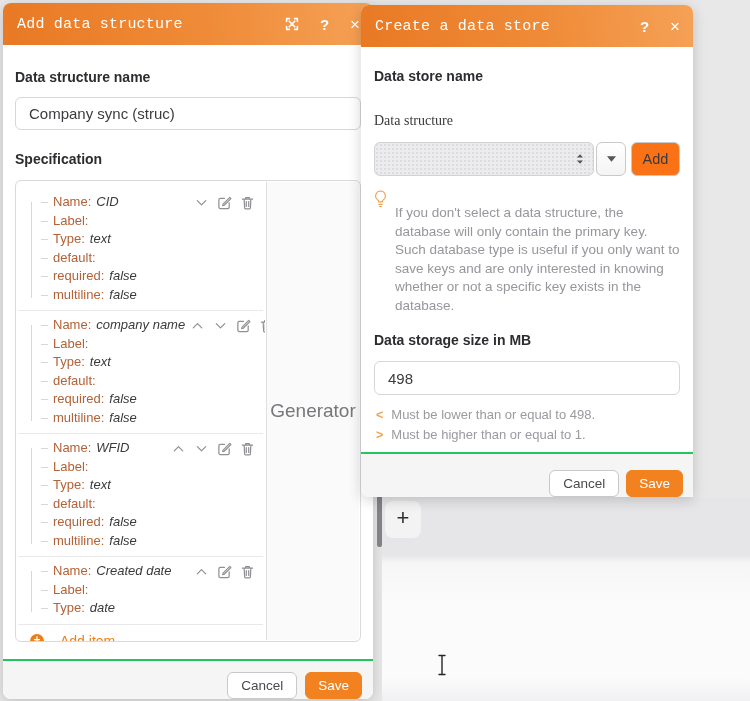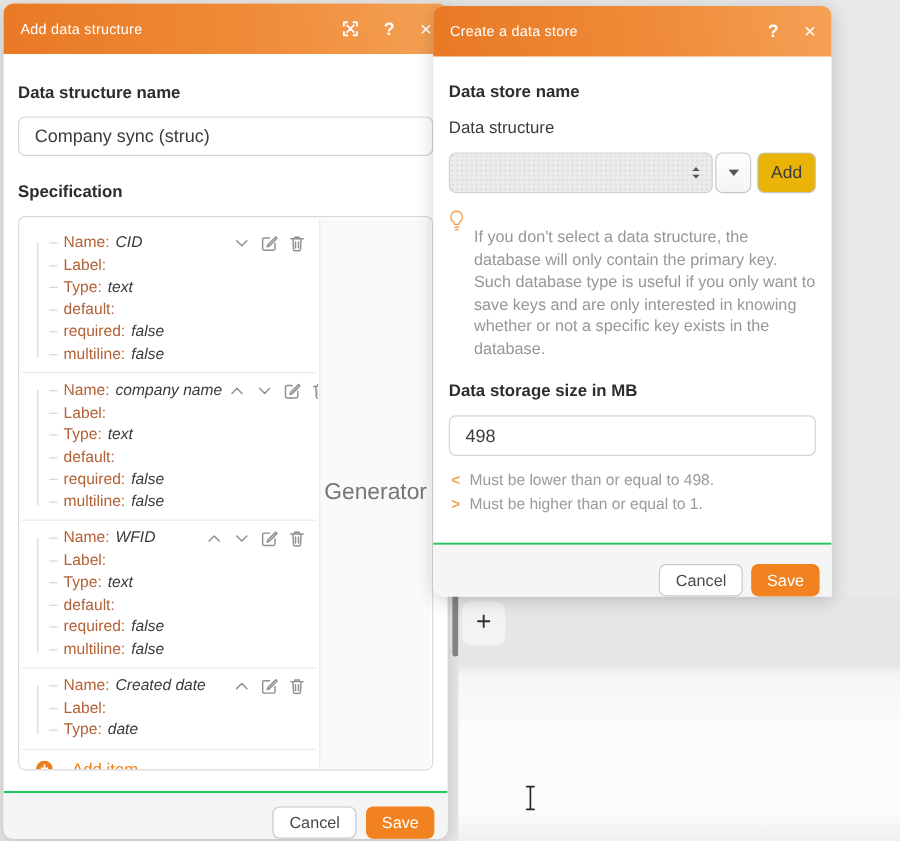--- a/index.html
+++ b/index.html
@@ -5,21 +5,21 @@
   * { margin:0; padding:0; box-sizing:border-box; }
   html,body { width:750px; height:701px; overflow:hidden; position:relative;
     font-family:"Liberation Sans", sans-serif; background:#e8e8e9; }
 
   
   .modal { position:absolute; background:#fff; border-radius:8px;
     box-shadow:0 3px 14px rgba(0,0,0,.18); }
   .modal-header { height:42px; display:flex; align-items:center;
     background:linear-gradient(80deg,#e97924 0%, #ef8b38 55%, #f5a156 100%);
     border-radius:8px 8px 0 0; padding:0 13px 0 14px; }
-  .modal-title { color:#fff; font-size:12px; font-weight:500; letter-spacing:.2px; }
+  .modal-title { color:#fff; font-size:15px; font-weight:500; letter-spacing:.2px;font-family:Liberation Mono, monospace; }
   .header-icons { margin-left:auto; display:flex; align-items:center; gap:21px; }
   .hdr-ic { color:#fff; font-size:15px; font-weight:700; cursor:pointer;
     display:flex; align-items:center; justify-content:center; line-height:1; }
   .hdr-ic svg { width:14px; height:14px; stroke:#fff; fill:none;
     stroke-width:1.6; stroke-linecap:round; stroke-linejoin:round; }
   .close-ic { font-size:17px; font-weight:400; }
 
   .field-label { font-size:14px; font-weight:700; color:#2d2d31; }
   .field-label.normal { font-weight:400; color:#3a3a3e; }
 
@@ -84,35 +84,35 @@
     border-top:10px solid transparent; border-bottom:10px solid transparent;
     border-left:12px solid #fff; filter:drop-shadow(0 1px 1px rgba(0,0,0,.2));
     cursor:pointer; }
 
   
   #right-modal { left:361px; top:5px; width:332px; height:492px;
     border-radius:8px 8px 0 8px; }
   #right-modal .modal-body { padding:0 13px; }
   .rlbl-1 { margin-top:21px; }
   #store-name-input { margin-top:12px; height:34px; }
-  .rlbl-2 { margin-top:14px; }
+  .rlbl-2 { margin-top:29px;font-family:Liberation Serif, serif; }
 
   .select-row { margin-top:13px; display:flex; align-items:center; height:34px; }
   .ds-select { flex:1 1 auto; height:34px; border:1px solid #d2d2d6; border-radius:6px;
     background-color:#ececee;
     background-image:radial-gradient(#dcdcdf 1px, transparent 1px);
     background-size:4px 4px; position:relative; cursor:pointer; margin-right:2px; }
   .ds-select svg { position:absolute; right:8px; top:50%; transform:translateY(-50%);
     width:10px; height:14px; fill:#55555a; }
   .caret-btn { flex:0 0 30px; height:34px; border:1px solid #c8c8cd; border-radius:6px;
     background:linear-gradient(#ffffff,#f4f4f5); display:flex; align-items:center;
     justify-content:center; cursor:pointer; }
   .caret-btn svg { width:9px; height:6px; fill:#55555a; }
   .add-btn { flex:0 0 49px; margin-left:5px; height:34px; border:1px solid #c8c8cd;
-    border-radius:6px; background:#eab308; font-size:14.5px; color:#3a3a3e;
+    border-radius:6px; background:#f97316; font-size:14.5px; color:#3a3a3e;
     display:flex; align-items:center; justify-content:center; cursor:pointer; }
 
   .info-row { margin-top:12px; display:flex; align-items:flex-start; gap:8px; }
   .bulb-ic { flex:0 0 13px; margin-top:2px; }
   .bulb-ic svg { width:13px; height:18px; fill:none; stroke:#f2a24e;
     stroke-width:1.4; stroke-linecap:round; }
   .info-text { font-size:13.5px; line-height:18.5px; color:#96969c;margin-top:16px; }
 
   .rlbl-3 { margin-top:17px; }
   #size-input { margin-top:13px; height:34px; }

